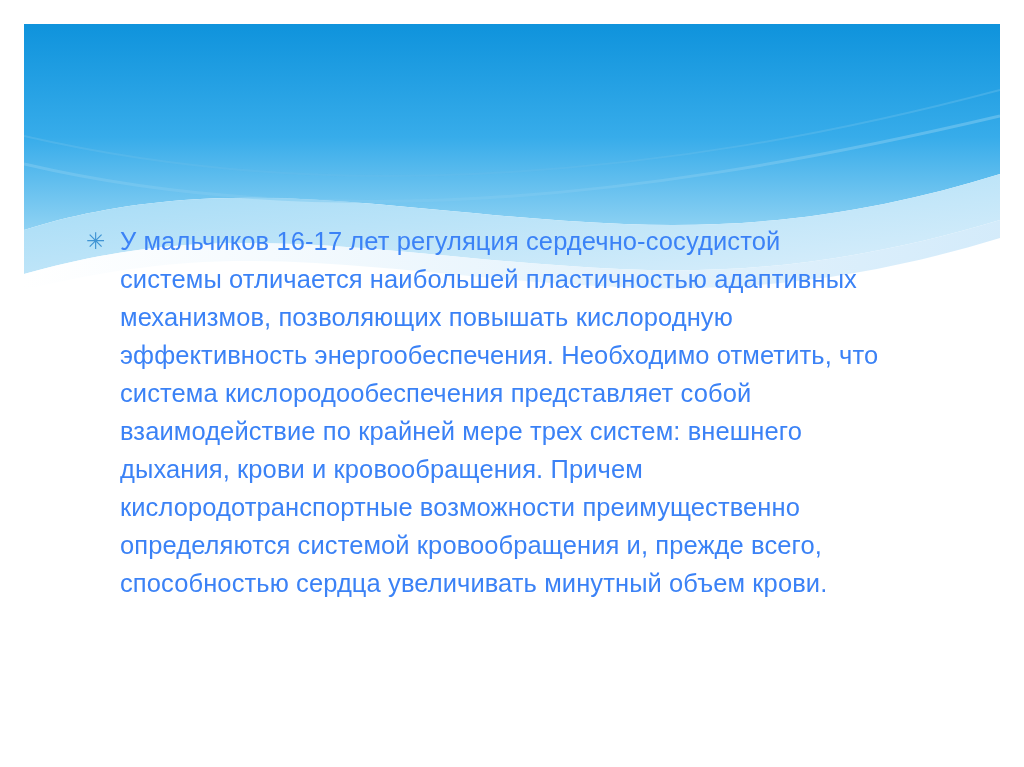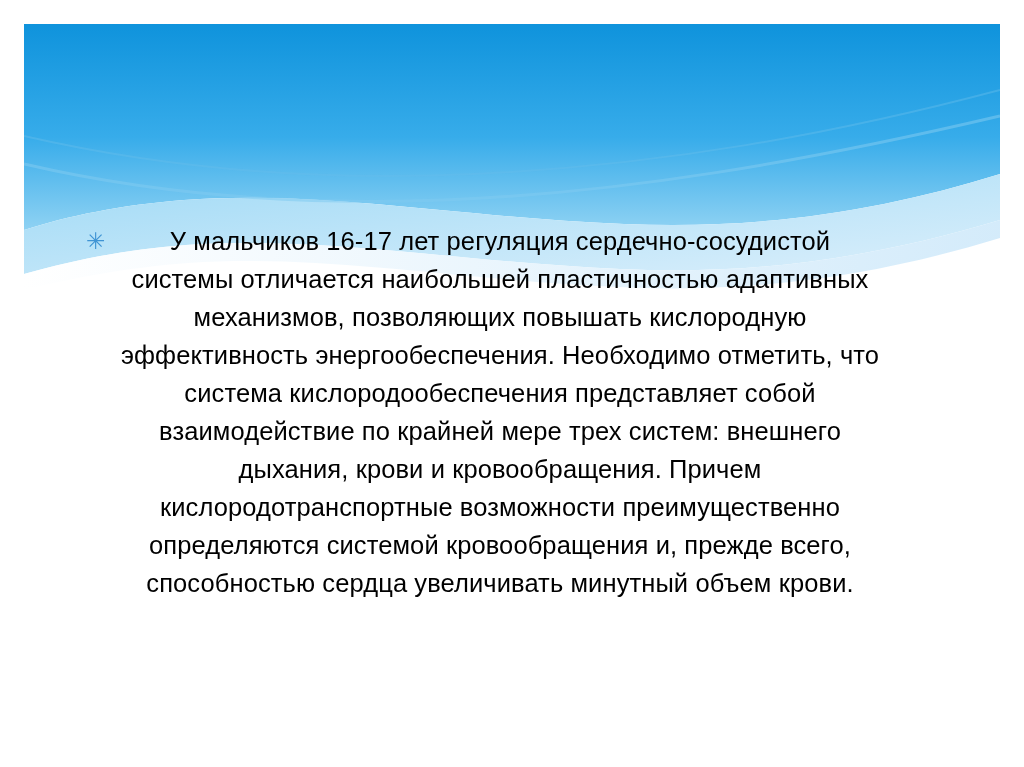--- a/index.html
+++ b/index.html
@@ -46,25 +46,25 @@
   .bullet-mark {
     flex: 0 0 auto;
     width: 34px;
     color: #3f94d4;
     font-size: 23px;
     line-height: 38px;
     font-family: "DejaVu Sans", sans-serif;
   }
   .bullet-text {
     flex: 1 1 auto;
-    color: #000000;
+    color: #3b82f6;
     font-size: 25.5px;
     line-height: 38px;
     letter-spacing: 0.1px;
-    text-align: center;
+    text-align: left;
     max-width: 760px;
   }
 </style>
 </head>
 <body>
 
 <div class="slide">
 
   <div class="banner">
     <svg viewBox="0 0 976 280" preserveAspectRatio="none" xmlns="http://www.w3.org/2000/svg">

